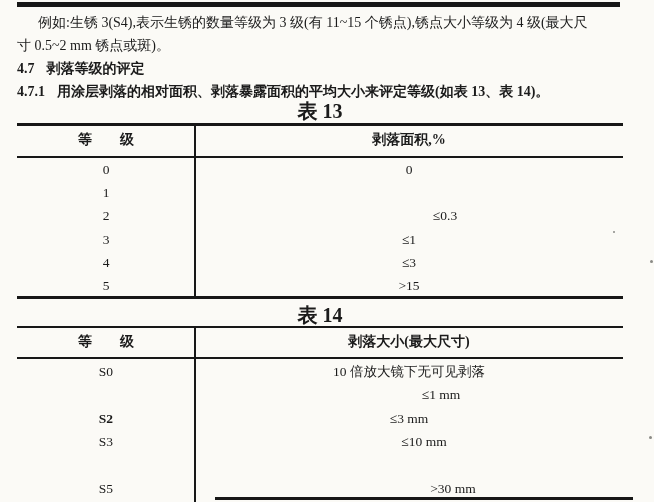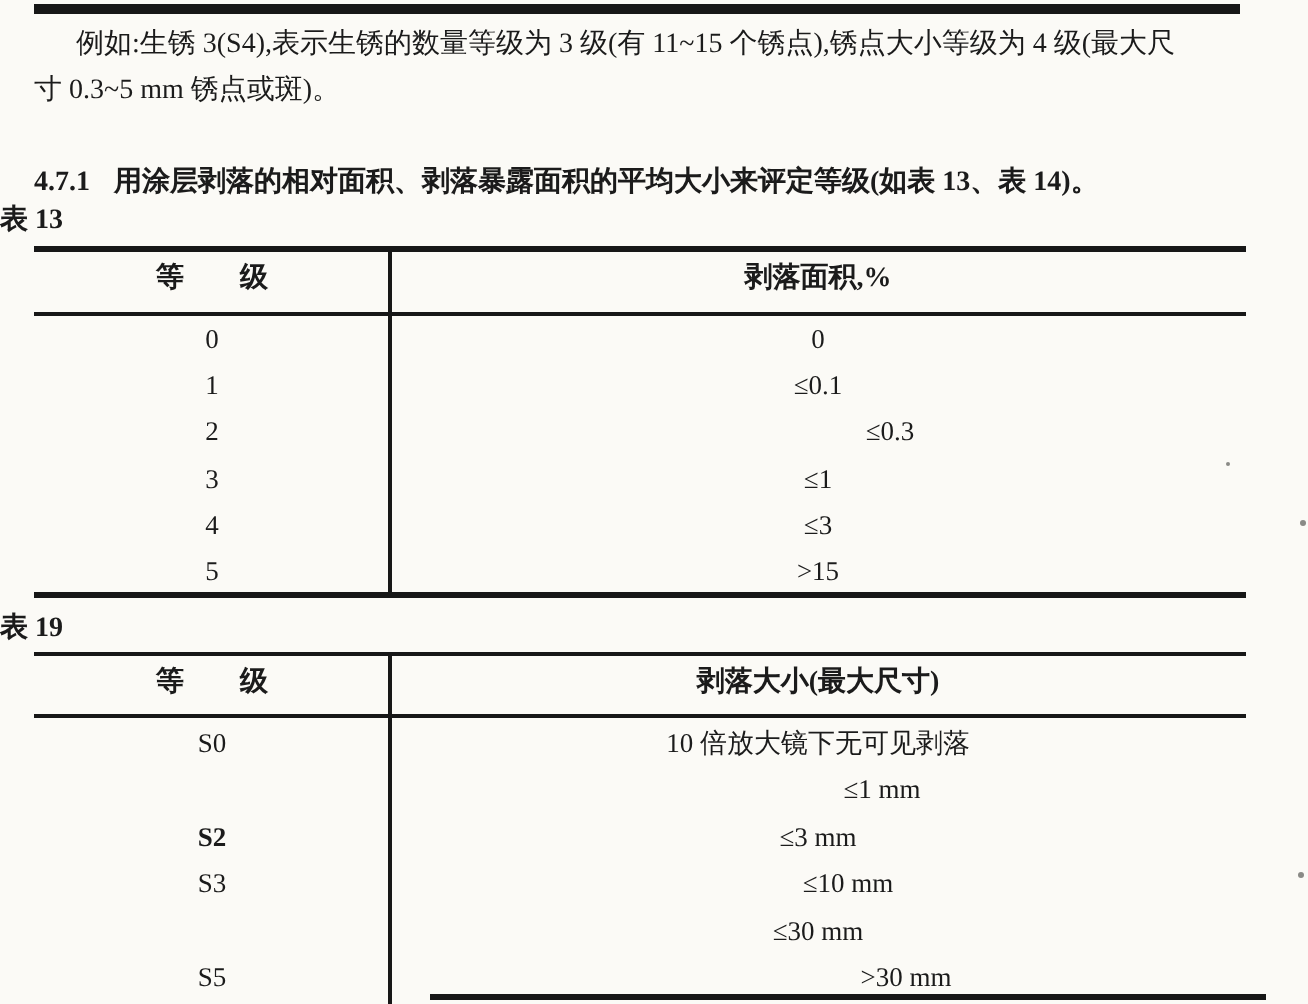--- a/index.html
+++ b/index.html
@@ -8,83 +8,82 @@
     width:654px;height:502px;
     background:#fbfaf6;
     font-family:"Liberation Serif","DejaVu Serif",serif;
     color:#1b1b1b;
     overflow:hidden;
   }
   .hline{position:absolute;background:#171717;}
   .vline{position:absolute;background:#171717;width:2px;}
   .txt{position:absolute;white-space:nowrap;font-size:14px;line-height:21px;height:21px;}
   .bold{font-weight:700;}
-  .caption{position:absolute;left:0;width:640px;text-align:left;font-weight:700;font-size:14px;line-height:20px;height:20px;}
+  .caption{position:absolute;left:0;width:640px;text-align:center;font-weight:700;font-size:20px;line-height:20px;height:20px;}
   .cell{position:absolute;text-align:center;font-size:13.5px;line-height:23px;height:23px;white-space:nowrap;}
   .cell.grade{left:17px;width:178px;}
   .cell.value{left:195px;width:428px;}
   .hdr{position:absolute;text-align:center;font-weight:700;font-size:14px;line-height:24px;height:24px;white-space:nowrap;}
   .hdr.c1{left:17px;width:178px;}
   .hdr.c2{left:195px;width:428px;}
   .clause-gap{display:inline-block;width:12px;}
   .speck{position:absolute;border-radius:50%;background:#8a8a86;}
 </style>
 </head>
 <body>
 
 <div class="page">
 
   <div class="hline" style="left:17px;top:2px;width:603px;height:5px;"></div>
 
   <div class="txt" style="left:38px;top:12px;">例如:生锈 3(S4),表示生锈的数量等级为 3 级(有 11~15 个锈点),锈点大小等级为 4 级(最大尺</div>
-  <div class="txt" style="left:17px;top:35px;">寸 0.3~5 mm 锈点或斑)。</div>
+  <div class="txt" style="left:17px;top:35px;">寸 0.5~2 mm 锈点或斑)。</div>
 
+  <div class="txt bold" style="left:17px;top:58px;"><span>4.7</span><span class="clause-gap"></span><span>剥落等级的评定</span></div>
 
   <div class="txt bold" style="left:17px;top:81px;"><span>4.7.1</span><span class="clause-gap"></span><span>用涂层剥落的相对面积、剥落暴露面积的平均大小来评定等级(如表 13、表 14)。</span></div>
 
   <div class="caption" style="top:101px;">表 13</div>
 
   <div class="hline" style="left:17px;top:123px;width:606px;height:2.5px;"></div>
   <div class="hdr c1" style="top:128px;">等　　级</div>
   <div class="hdr c2" style="top:128px;">剥落面积,%</div>
   <div class="hline" style="left:17px;top:156px;width:606px;height:2px;"></div>
   <div class="vline" style="left:194px;top:123px;height:176px;"></div>
 
   <div class="cell grade" style="top:158px;">0</div>
   <div class="cell value" style="top:158px;">0</div>
   <div class="cell grade" style="top:181px;">1</div>
-  <div class="cell value" style="top:181px;">≤0.1</div>
   <div class="cell grade" style="top:204px;">2</div>
   <div class="cell value" style="top:204px;margin-left:36px;">≤0.3</div>
   <div class="cell grade" style="top:228px;">3</div>
   <div class="cell value" style="top:228px;">≤1</div>
   <div class="cell grade" style="top:251px;">4</div>
   <div class="cell value" style="top:251px;">≤3</div>
   <div class="cell grade" style="top:274px;">5</div>
   <div class="cell value" style="top:274px;">&gt;15</div>
 
   <div class="hline" style="left:17px;top:296px;width:606px;height:3px;"></div>
 
-  <div class="caption" style="top:305px;">表 19</div>
+  <div class="caption" style="top:305px;">表 14</div>
 
   <div class="hline" style="left:17px;top:326px;width:606px;height:2px;"></div>
   <div class="hdr c1" style="top:330px;">等　　级</div>
   <div class="hdr c2" style="top:330px;">剥落大小(最大尺寸)</div>
   <div class="hline" style="left:17px;top:357px;width:606px;height:2px;"></div>
   <div class="vline" style="left:194px;top:326px;height:176px;"></div>
 
   <div class="cell grade" style="top:360px;">S0</div>
   <div class="cell value" style="top:360px;">10 倍放大镜下无可见剥落</div>
   <div class="cell value" style="top:383px;margin-left:32px;">≤1 mm</div>
   <div class="cell grade" style="top:407px;font-weight:bold;">S2</div>
   <div class="cell value" style="top:407px;">≤3 mm</div>
   <div class="cell grade" style="top:430px;">S3</div>
   <div class="cell value" style="top:430px;padding-left:15px;">≤10 mm</div>
   <div class="cell grade" style="top:454px;margin-top:48px;">S4</div>
-  <div class="cell value" style="top:454px;">≤30 mm</div>
   <div class="cell grade" style="top:477px;">S5</div>
   <div class="cell value" style="top:477px;padding-left:44px;">&gt;30 mm</div>
 
   <div class="hline" style="left:215px;top:497px;width:418px;height:3px;"></div>
 
   <div class="speck" style="left:613px;top:231px;width:2px;height:2px;"></div>
   <div class="speck" style="left:650px;top:260px;width:3px;height:3px;"></div>
   <div class="speck" style="left:649px;top:436px;width:3px;height:3px;"></div>
 
 </div>

